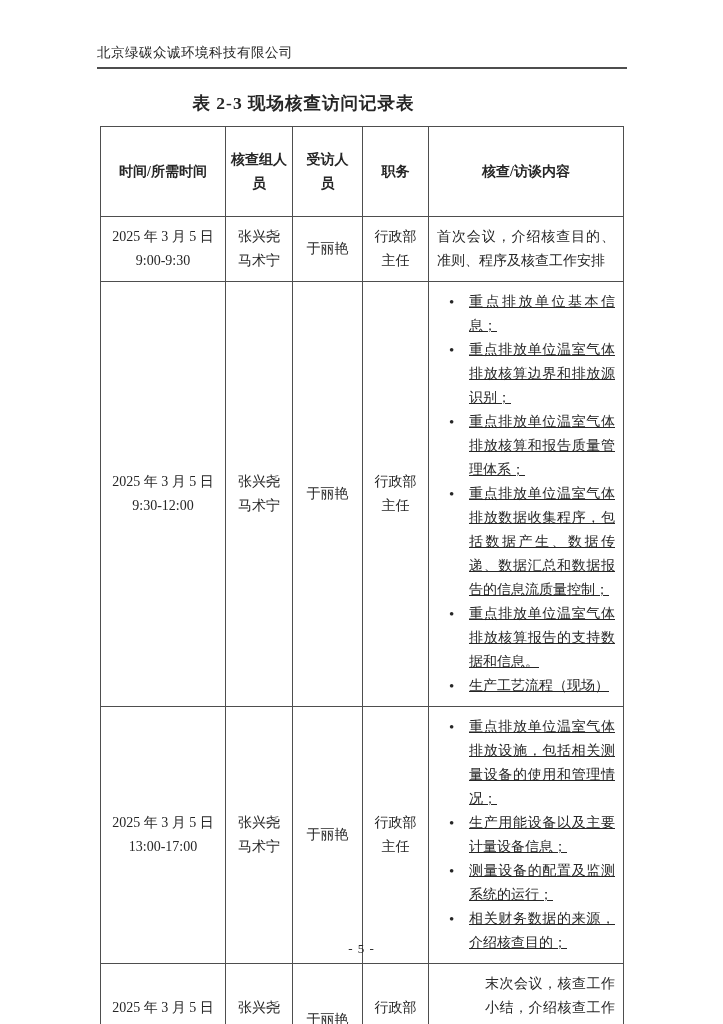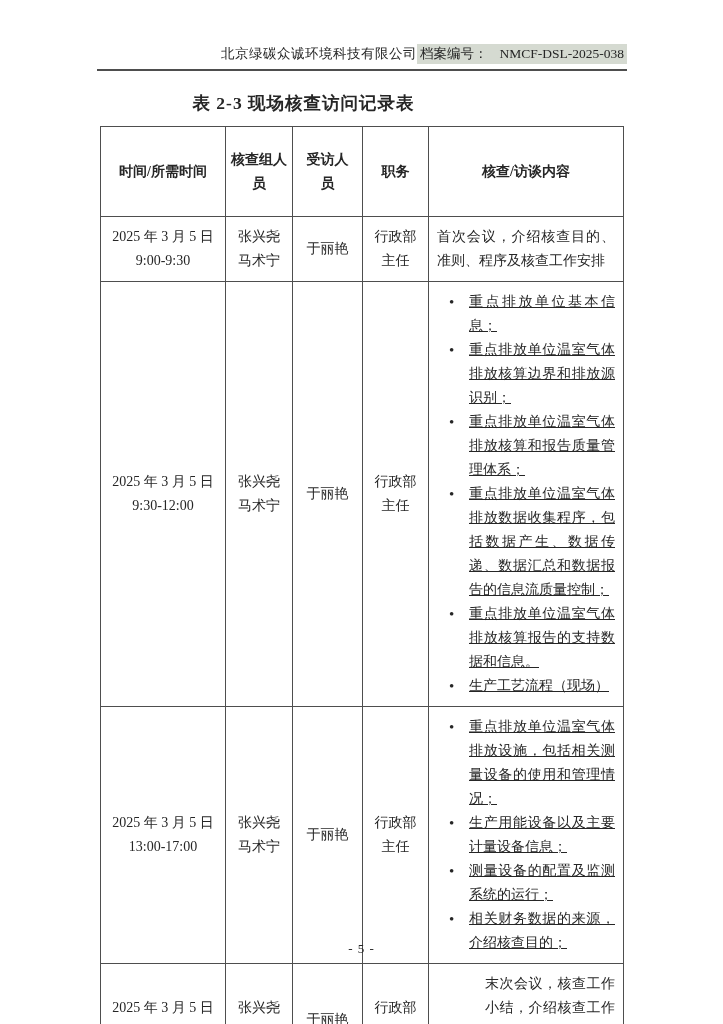--- a/index.html
+++ b/index.html
@@ -9,21 +9,21 @@
     font-family:"Liberation Serif","DejaVu Serif",serif;
     color:#262626;
     position:relative;
     overflow:hidden;
   }
   
   .page-header {
     position:absolute; left:97px; top:44px; width:530px;
     border-bottom:2px solid #4e4e4e;
     padding-bottom:5px;
-    display:flex; justify-content:flex-end; align-items:baseline;
+    display:flex; justify-content:flex-start; align-items:baseline;
     font-size:13.5px;
   }
   .company { letter-spacing:0.5px; }
   .archive { background:#d5dad1; padding:1px 3px; white-space:nowrap; }
   .archive-label { margin-right:12px; }
   
   .doc-title {
     position:absolute; top:91px; left:0; width:607px;
     text-align:center; font-size:17.5px; font-weight:bold; letter-spacing:1px;
   }
@@ -56,23 +56,20 @@
   .page-footer {
     position:absolute; top:941px; left:0; width:723px;
     text-align:center; font-size:13px; letter-spacing:1px;
   }
 </style>
 </head>
 <body>
 
 <div class="page-header">
   <span class="company">北京绿碳众诚环境科技有限公司</span>
-  <span class="archive" style="background: rgb(213, 218, 209);">
-    <span class="archive-label">档案编号：</span><span>NMCF-DSL-2025-038</span>
-  </span>
 </div>
 
 <div class="doc-title">表 2-3 现场核查访问记录表</div>
 
 <table class="record">
   <colgroup>
     <col style="width:125px">
       <col style="width:67px">
       <col style="width:70px">
       <col style="width:66px">

